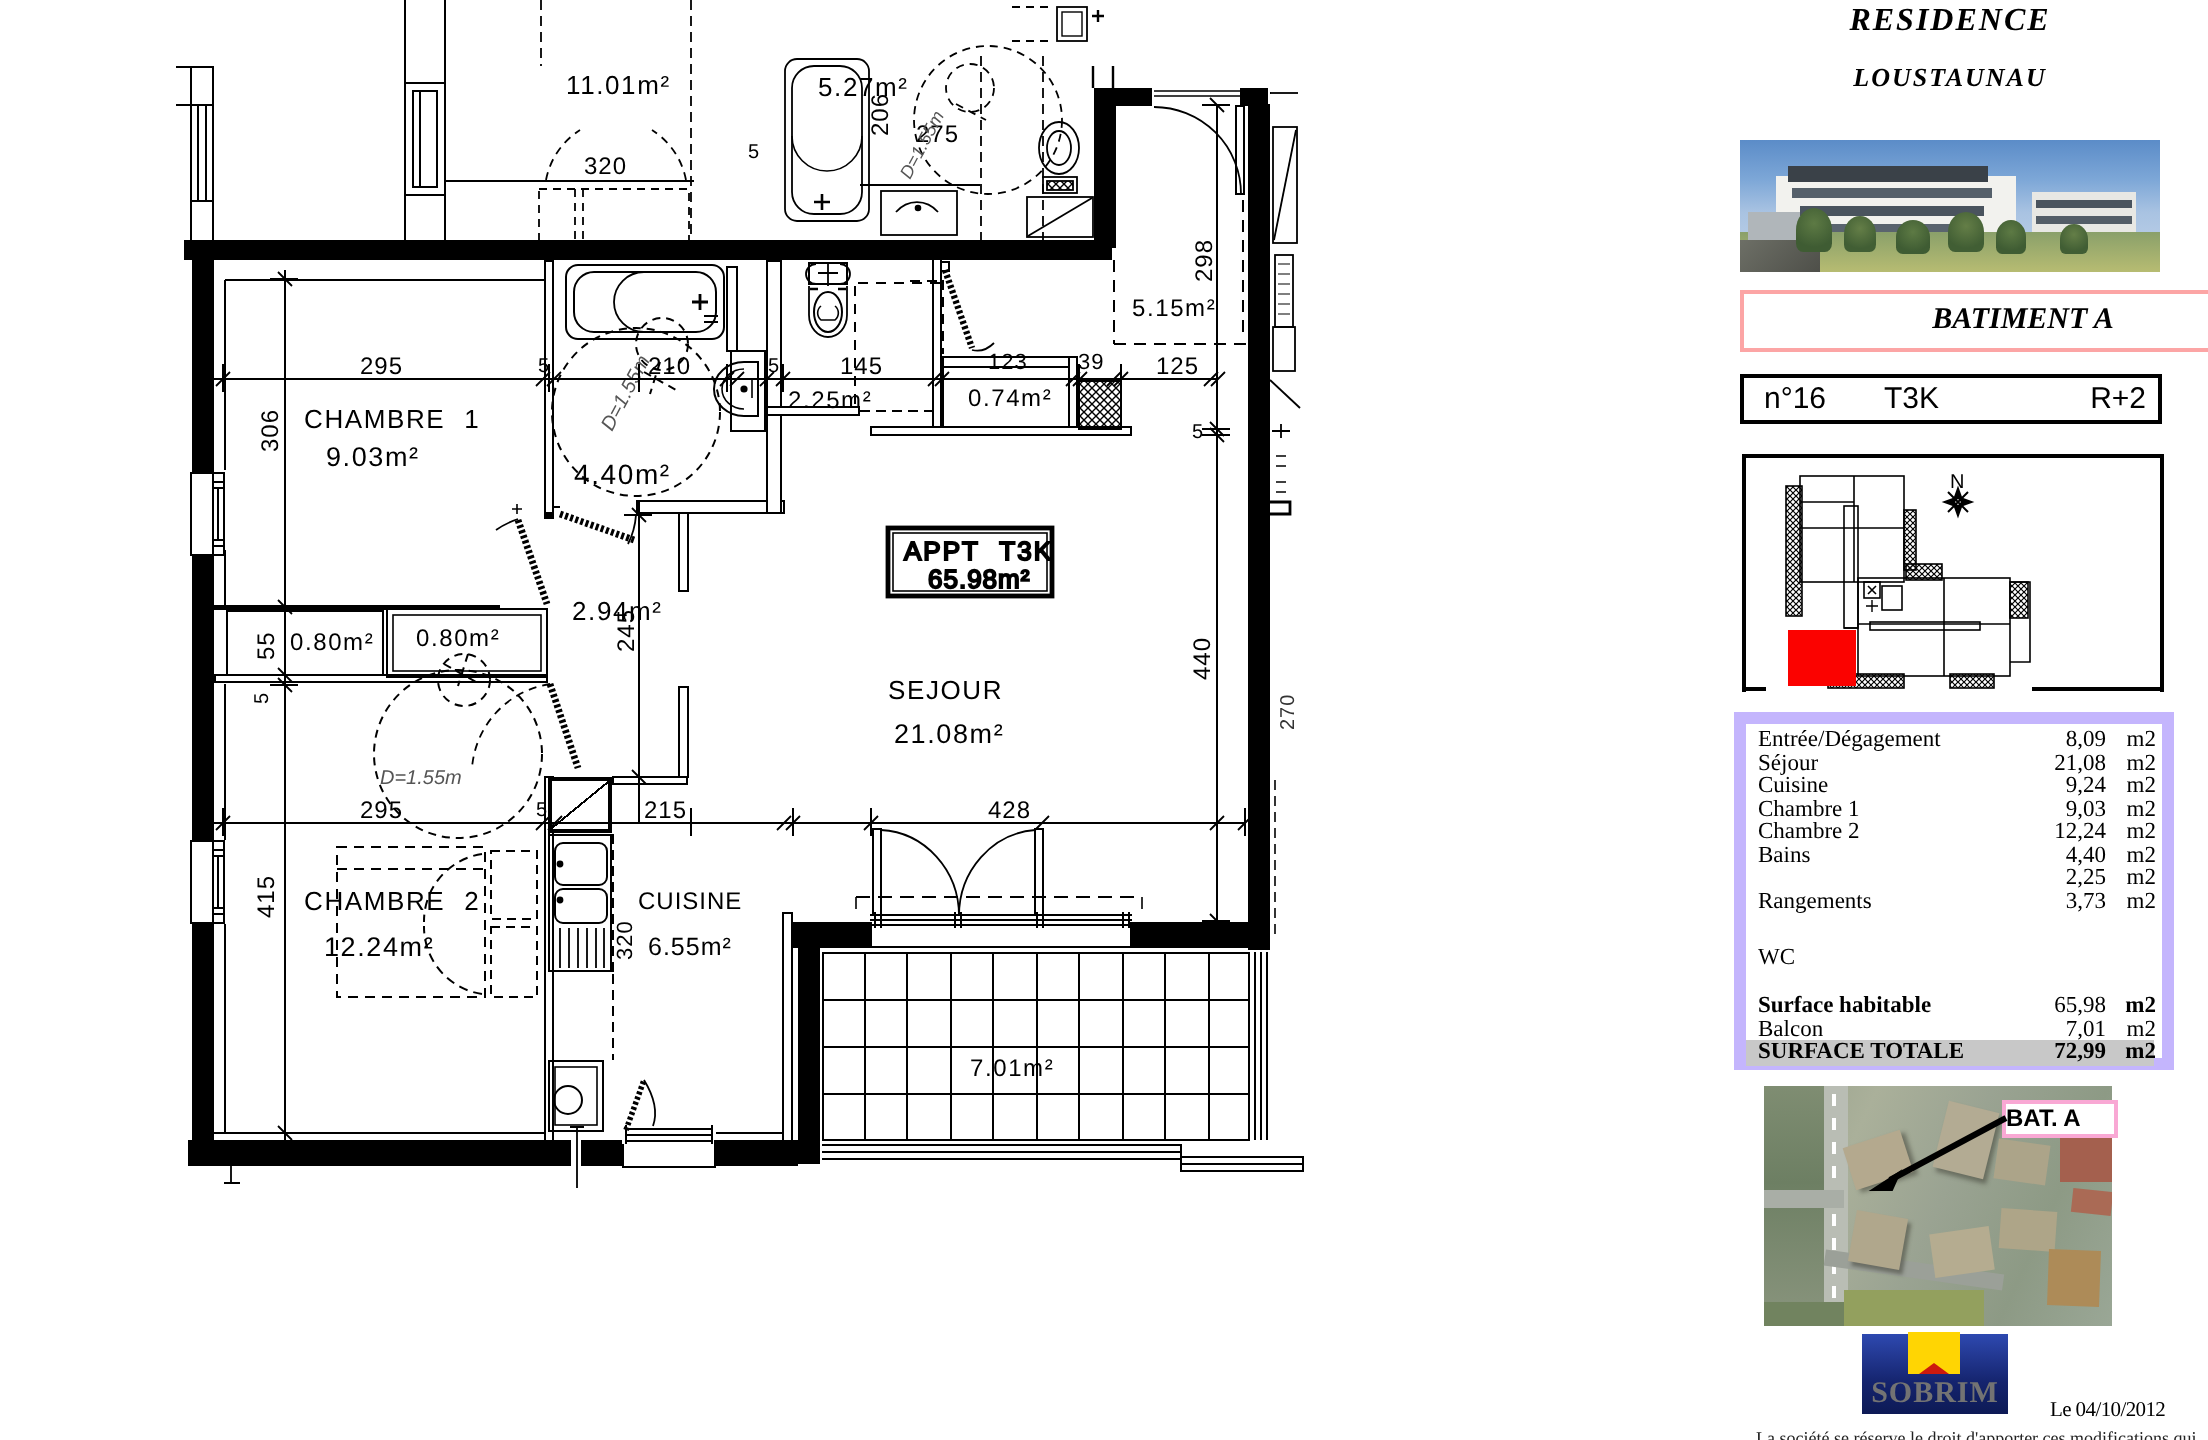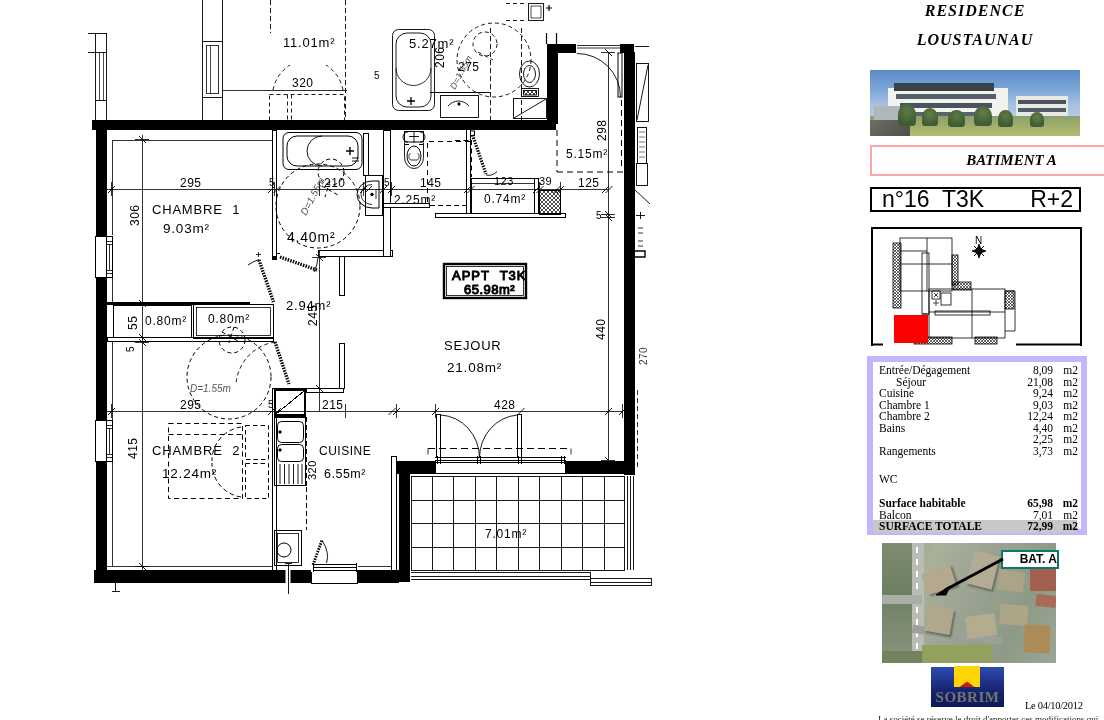--- a/index.html
+++ b/index.html
@@ -430,21 +430,21 @@
 <text x="452" y="280" font-size="13" letter-spacing="1" fill="#000">APPT  T3K</text>
 <text x="464" y="294" font-size="13" letter-spacing="0.5" fill="#000">65.98m²</text>
 </g>
 </g>
 </g>
   </svg>
 
 <div id="sidebar">
 
 <div class="abs ser" style="left:870px;top:2px;width:210px;text-align:center;font-weight:bold;font-style:italic;font-size:16px;letter-spacing:1px;">RESIDENCE</div>
-<div class="abs ser" style="left:870px;top:31px;width:210px;text-align:center;font-weight:bold;font-style:italic;font-size:16px;letter-spacing:1px;">LOUSTAUNAU</div>
+<div class="abs ser" style="left:870px;top:31px;width:210px;text-align:center;font-weight:bold;font-style:italic;font-size:13px;letter-spacing:1px;">LOUSTAUNAU</div>
 
 <div class="abs" style="left:870px;top:70px;width:210px;height:66px;overflow:hidden;background:linear-gradient(180deg,#5b8cc8 0%,#7da7d7 30%,#a9c3e2 55%,#c5d5ea 100%);">
 <div class="abs" style="left:18px;top:18px;width:120px;height:36px;background:#f2f2ee;"></div>
 <div class="abs" style="left:24px;top:13px;width:100px;height:8px;background:#3a4148;"></div>
 <div class="abs" style="left:26px;top:24px;width:100px;height:5px;background:#55606a;"></div>
 <div class="abs" style="left:30px;top:33px;width:92px;height:5px;background:#4a545e;"></div>
 <div class="abs" style="left:36px;top:42px;width:80px;height:5px;background:#5a646e;"></div>
 <div class="abs" style="left:146px;top:26px;width:52px;height:28px;background:#e8e8e4;"></div>
 <div class="abs" style="left:148px;top:30px;width:48px;height:4px;background:#4a545e;"></div>
 <div class="abs" style="left:148px;top:38px;width:48px;height:4px;background:#535d67;"></div>
@@ -455,21 +455,21 @@
 <div class="abs" style="left:28px;top:34px;width:18px;height:22px;background:radial-gradient(circle at 50% 35%,#5d7a44,#3f5c33 70%);border-radius:50% 50% 20% 20%;"></div>
 <div class="abs" style="left:52px;top:38px;width:16px;height:18px;background:radial-gradient(circle at 50% 35%,#647e47,#415e34 70%);border-radius:50% 50% 20% 20%;"></div>
 <div class="abs" style="left:78px;top:40px;width:17px;height:17px;background:radial-gradient(circle at 50% 35%,#5d7a44,#3f5c33 70%);border-radius:50% 50% 20% 20%;"></div>
 <div class="abs" style="left:104px;top:36px;width:18px;height:20px;background:radial-gradient(circle at 50% 35%,#647e47,#415e34 70%);border-radius:50% 50% 20% 20%;"></div>
 <div class="abs" style="left:128px;top:40px;width:15px;height:17px;background:radial-gradient(circle at 50% 35%,#5d7a44,#3f5c33 70%);border-radius:50% 50% 20% 20%;"></div>
 <div class="abs" style="left:160px;top:42px;width:14px;height:15px;background:radial-gradient(circle at 50% 35%,#647e47,#415e34 70%);border-radius:50% 50% 20% 20%;"></div>
 </div>
 
 <div class="abs ser" style="left:870px;top:145px;width:207px;height:27px;border:2px solid #fca5a5;text-align:center;font-weight:bold;font-style:italic;font-size:15px;line-height:27px;padding-left:36px;">BATIMENT A</div>
 
-<div class="abs" style="left:870px;top:187px;width:207px;height:21px;border:2px solid #000;font-size:23px;line-height:21px;">
+<div class="abs" style="left:870px;top:187px;width:207px;height:21px;border:2px solid #000;font-size:15px;line-height:21px;">
 <span class="abs" style="left:10px;">n°16</span>
       <span class="abs" style="left:70px;">T3K</span>
       <span class="abs" style="right:6px;">R+2</span>
 </div>
 
 <div class="abs" style="left:871px;top:227px;width:207px;height:117px;border:2px solid #000;border-bottom:none;"></div>
 <svg class="abs" style="left:871px;top:227px;" width="211" height="120" viewBox="0 0 211 120">
 <defs>
 <pattern id="xh2" width="3" height="3" patternUnits="userSpaceOnUse">
 <path d="M0,0 L3,3 M3,0 L0,3" stroke="#000" stroke-width="0.6" fill="none"></path>
@@ -508,21 +508,21 @@
 <path d="M101,24 l7,-2.5 l-2,2.5 l2,2.5 z"></path>
 <path d="M115,24 l-7,-2.5 l2,2.5 l-2,2.5 z"></path>
 <path d="M103,19 l10,10 M113,19 l-10,10" stroke-width="1"></path>
 </g>
 </svg>
 
 <div class="abs ser" style="left:867px;top:356px;width:208px;height:167px;border:6px solid #c4b5fd;font-size:11.5px;">
 <div class="abs" style="left:6px;top:2px;">Entrée/Dégagement</div>
       <div class="abs" style="right:28px;top:2px;">8,09</div>
       <div class="abs" style="right:3px;top:2px;">m2</div>
-<div class="abs" style="left:6px;top:13.5px;margin-left:17px;">Séjour</div>
+<div class="abs" style="left:6px;top:13.5px;">Séjour</div>
       <div class="abs" style="right:28px;top:13.5px;">21,08</div>
       <div class="abs" style="right:3px;top:13.5px;">m2</div>
 <div class="abs" style="left:6px;top:25px;">Cuisine</div>
       <div class="abs" style="right:28px;top:25px;">9,24</div>
       <div class="abs" style="right:3px;top:25px;">m2</div>
 <div class="abs" style="left:6px;top:36.5px;">Chambre 1</div>
       <div class="abs" style="right:28px;top:36.5px;">9,03</div>
       <div class="abs" style="right:3px;top:36.5px;">m2</div>
 <div class="abs" style="left:6px;top:48px;">Chambre 2</div>
       <div class="abs" style="right:28px;top:48px;">12,24</div>
@@ -530,21 +530,21 @@
 <div class="abs" style="left:6px;top:59.5px;">Bains</div>
       <div class="abs" style="right:28px;top:59.5px;">4,40</div>
       <div class="abs" style="right:3px;top:59.5px;">m2</div>
 <div class="abs" style="left:6px;top:71px;margin-top:40px;">WC</div>
       <div class="abs" style="right:28px;top:71px;">2,25</div>
       <div class="abs" style="right:3px;top:71px;">m2</div>
 <div class="abs" style="left:6px;top:82.5px;">Rangements</div>
       <div class="abs" style="right:28px;top:82.5px;">3,73</div>
       <div class="abs" style="right:3px;top:82.5px;">m2</div>
 <div class="abs" style="left:6px;top:135px;font-weight:bold;">Surface habitable</div>
-      <div class="abs" style="right:28px;top:135px;font-weight:bold;margin-left:32px;">65,98</div>
+      <div class="abs" style="right:28px;top:135px;font-weight:normal;margin-left:32px;">65,98</div>
       <div class="abs" style="right:3px;top:135px;font-weight:bold;">m2</div>
 <div class="abs" style="left:6px;top:147px;">Balcon</div>
       <div class="abs" style="right:28px;top:147px;">7,01</div>
       <div class="abs" style="right:3px;top:147px;">m2</div>
 <div class="abs" style="left:0;top:157.5px;width:204px;height:13.5px;background:#c8c8c8;"></div>
 <div class="abs" style="left:6px;top:158px;font-weight:bold;">SURFACE TOTALE</div>
       <div class="abs" style="right:28px;top:158px;font-weight:bold;">72,99</div>
       <div class="abs" style="right:3px;top:158px;font-weight:bold;">m2</div>
 </div>
 
@@ -560,21 +560,21 @@
 <div class="abs" style="left:44px;top:64px;width:26px;height:26px;background:#b0a78c;transform:rotate(10deg);box-shadow:2px 2px 2px rgba(60,60,50,.5);"></div>
 <div class="abs" style="left:84px;top:72px;width:30px;height:22px;background:#b5ac90;transform:rotate(-8deg);"></div>
 <div class="abs" style="left:118px;top:62px;width:28px;height:20px;background:#aea588;transform:rotate(4deg);"></div>
 <div class="abs" style="left:148px;top:24px;width:26px;height:24px;background:#a4604e;"></div>
 <div class="abs" style="left:154px;top:52px;width:20px;height:12px;background:#aa6a55;transform:rotate(6deg);"></div>
 <div class="abs" style="left:142px;top:82px;width:26px;height:28px;background:#ad8b58;transform:rotate(2deg);"></div>
 <div class="abs" style="left:40px;top:102px;width:70px;height:18px;background:#93a05e;"></div>
 <div class="abs" style="left:0px;top:108px;width:40px;height:12px;background:#71835f;"></div>
 </div>
 
-<div class="abs" style="left:1001px;top:550px;width:54px;height:15px;background:#fff;border:2px solid #0f766e;font-weight:bold;font-size:12px;text-align:right;line-height:15px;">BAT. A</div>
+<div class="abs" style="left:1001px;top:550px;width:54px;height:15px;background:#fff;border:2px solid #f9a8d4;font-weight:bold;font-size:12px;text-align:left;line-height:15px;">BAT. A</div>
 <svg class="abs" style="left:920px;top:550px;" width="100" height="60" viewBox="0 0 100 60">
 
 <path d="M83,9 L25,40" stroke="#000" stroke-width="3"></path>
 <path d="M16,45 l14,-9 l-4,9 z" fill="#000" stroke="#000"></path>
 </svg>
 
 <div class="abs" style="left:931px;top:667px;width:73px;height:40px;background:linear-gradient(180deg,#2e49b0 0%,#15246e 60%,#0d1a55 100%);"></div>
 <div class="abs" style="left:954px;top:666px;width:26px;height:21px;background:#ffd503;"></div>
 <svg class="abs" style="left:954px;top:679px;" width="26" height="9" viewBox="0 0 26 9">
       <path d="M5.5,8 L13,2.5 L20.5,8 z" fill="#cc1a0e"></path>

